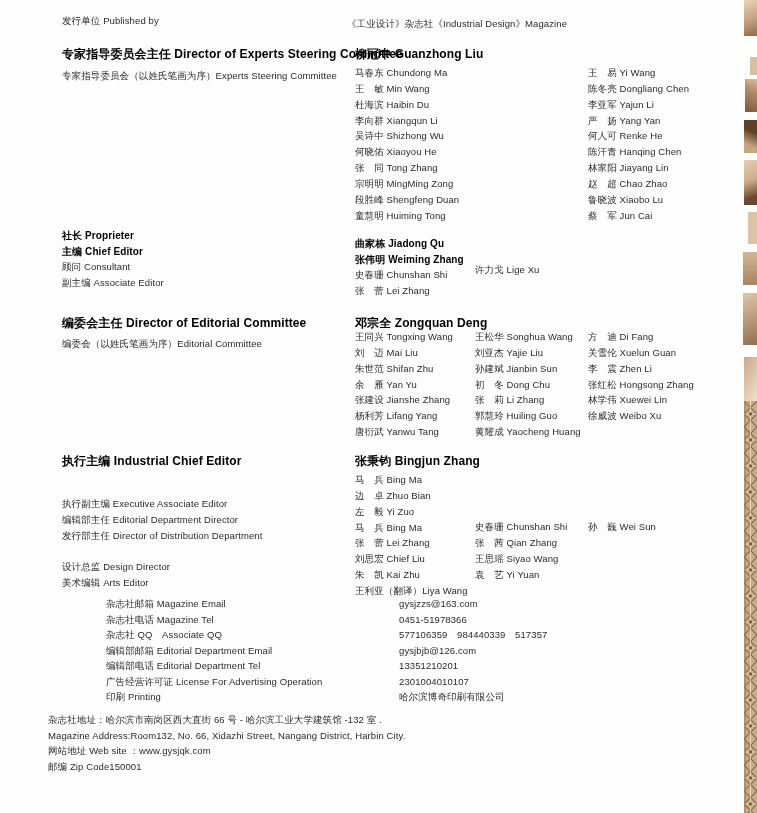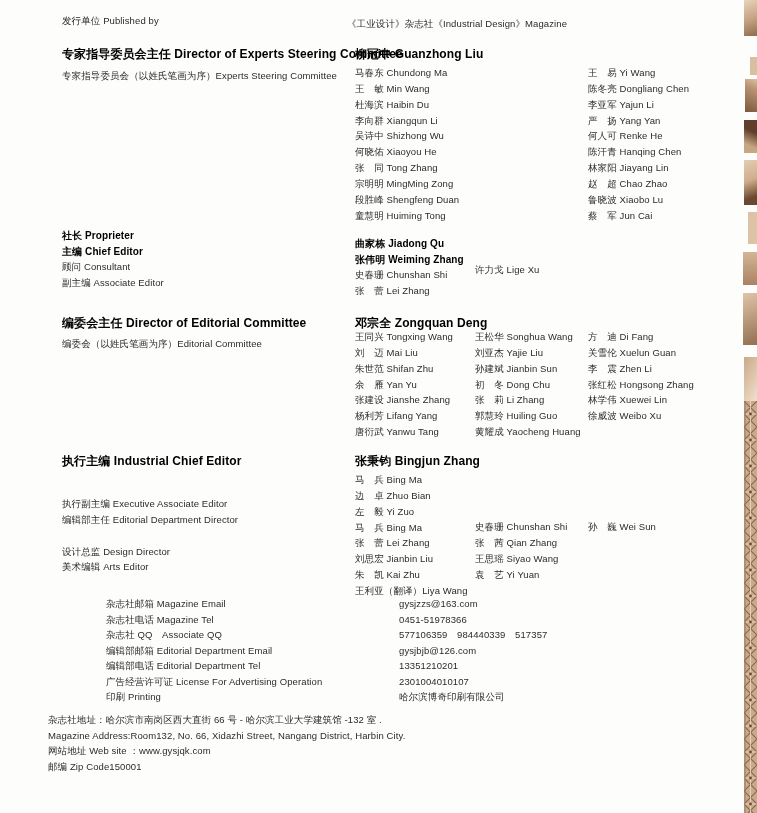--- a/index.html
+++ b/index.html
@@ -97,31 +97,32 @@
       <div>张红松 Hongsong Zhang</div>
       <div>林学伟 Xuewei Lin</div>
       <div>徐威波 Weibo Xu</div>
     </div>
 
   <div class="abs bold" style="left:62px;top:455px">执行主编 Industrial Chief Editor</div>
   <div class="abs bold" style="left:355px;top:455px">张秉钧 Bingjun Zhang</div>
   <div class="stack" style="left:62px;top:496px">
       <div>执行副主编 Executive Associate Editor</div>
       <div>编辑部主任 Editorial Department Director</div>
+      <div>发行部主任 Director of Distribution Department</div>
       <div></div>
       <div>设计总监 Design Director</div>
       <div>美术编辑 Arts Editor</div>
     </div>
   <div class="stack" style="left:355px;top:472px">
       <div>马　兵 Bing Ma</div>
       <div>边　卓 Zhuo Bian</div>
       <div>左　毅 Yi Zuo</div>
       <div>马　兵 Bing Ma</div>
       <div>张　蕾 Lei Zhang</div>
-      <div>刘思宏 Jianbin Liu</div>
+      <div>刘思宏 Chief Liu</div>
       <div>朱　凯 Kai Zhu</div>
       <div>王利亚（翻译）Liya Wang</div>
     </div>
   <div class="stack" style="left:475px;top:519px">
       <div>史春珊 Chunshan Shi</div>
       <div>张　茜 Qian Zhang</div>
       <div>王思瑶 Siyao Wang</div>
       <div>袁　艺 Yi Yuan</div>
     </div>
   <div class="stack" style="left:588px;top:519px">

